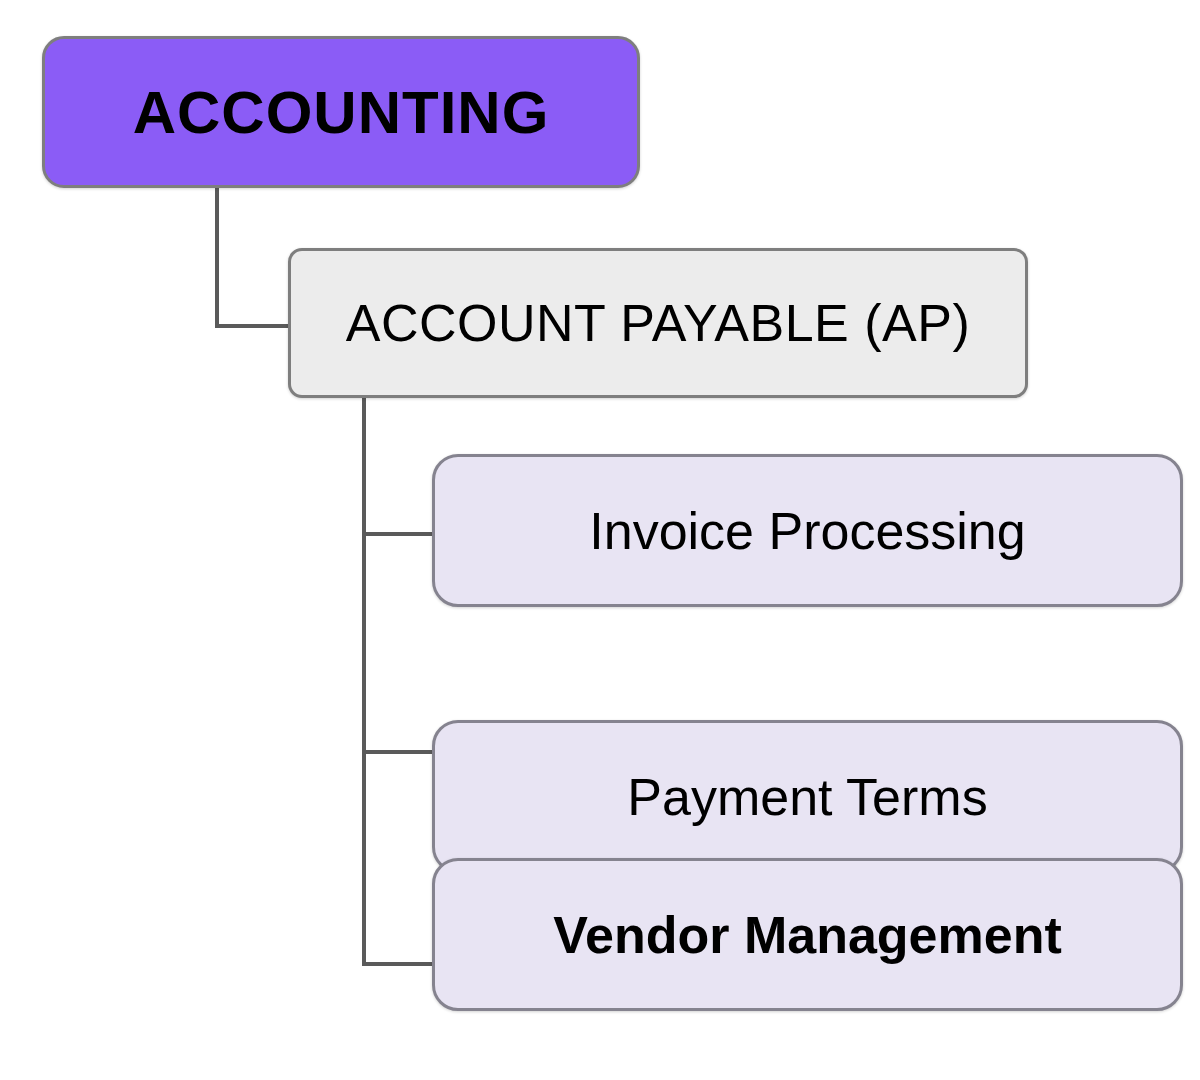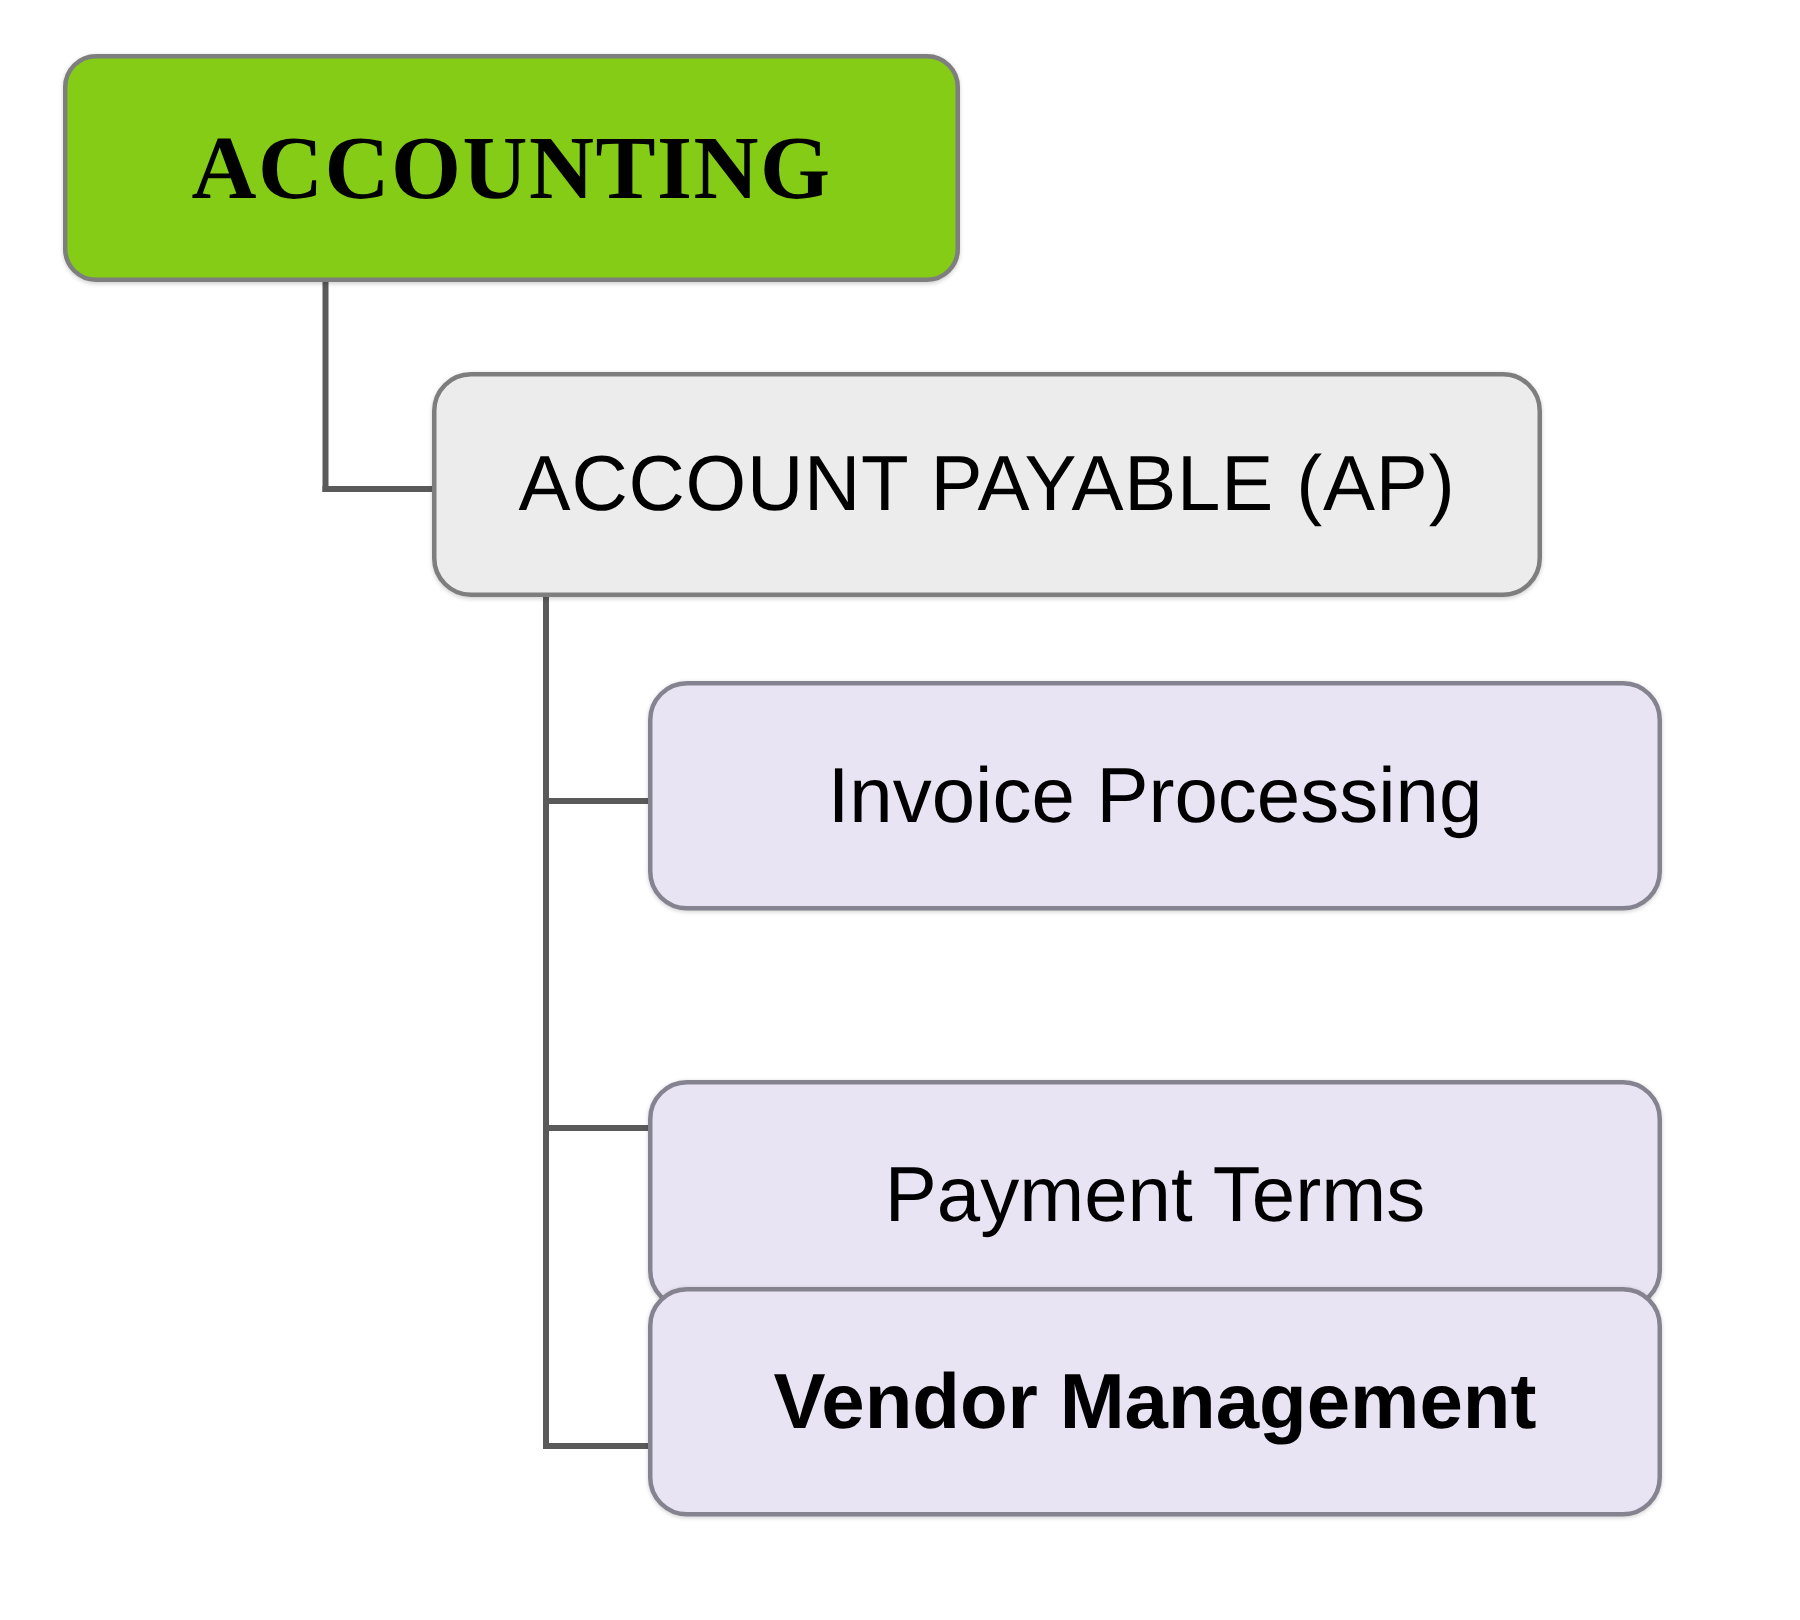--- a/index.html
+++ b/index.html
@@ -37,23 +37,24 @@
     font-size: 60px;
     letter-spacing: 1px;
   }
   .node-level2 {
     left: 288px;
     top: 248px;
     width: 740px;
     height: 150px;
     font-size: 52px;
     letter-spacing: 0.5px;
+    border-radius: 14px;
   }
   .node-level3 {
-    width: 676px;
+    width: 751px;
     height: 153px;
     left: 432px;
     font-size: 52px;
     border-color: #85838f;
   }
   .node-invoice { top: 454px; }
   .node-payment { top: 676px; }
   .node-vendor  { top: 858px; font-weight: bold; }
 
   .connector {
@@ -75,21 +76,21 @@
 
 <div class="canvas">
 
   <div class="connector conn-v conn-acct-down" style="background-color: rgb(90, 90, 90);"></div>
   <div class="connector conn-h conn-acct-elbow" style="background-color: rgb(90, 90, 90);"></div>
   <div class="connector conn-v conn-ap-trunk" style="background-color: rgb(90, 90, 90);"></div>
   <div class="connector conn-h conn-branch-1" style="background-color: rgb(90, 90, 90);"></div>
   <div class="connector conn-h conn-branch-2" style="background-color: rgb(90, 90, 90);"></div>
   <div class="connector conn-h conn-branch-3" style="background-color: rgb(90, 90, 90);"></div>
 
-  <div class="node node-level1" style="background-color: #84cc16; font-family: Liberation Serif, serif;">
+  <div class="node node-level1" style="background-color: #8b5cf6;">
     <span>ACCOUNTING</span>
   </div>
 
   <div class="node node-level2" style="background-color: rgb(236, 236, 236);">
     <span>ACCOUNT PAYABLE (AP)</span>
   </div>
 
   <div class="node node-level3 node-invoice" style="background-color: rgb(232, 228, 243);">
     <span>Invoice Processing</span>
   </div>

